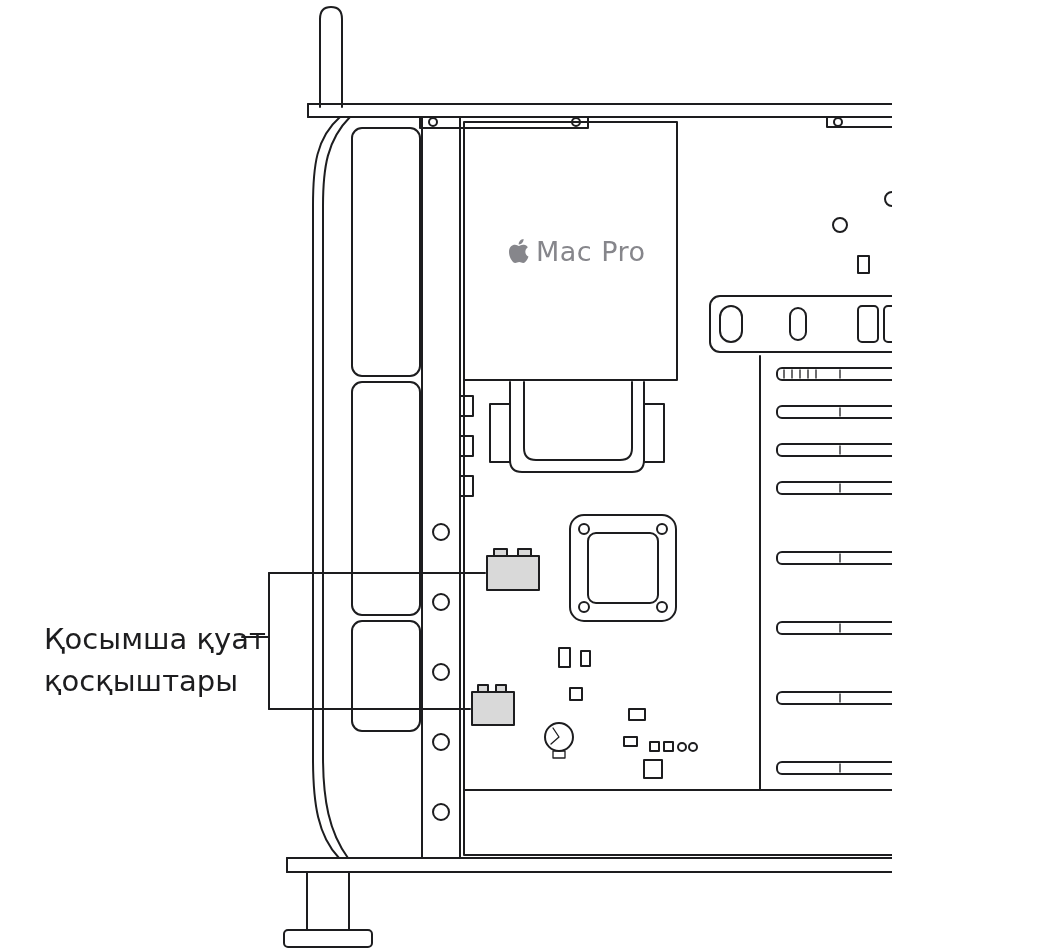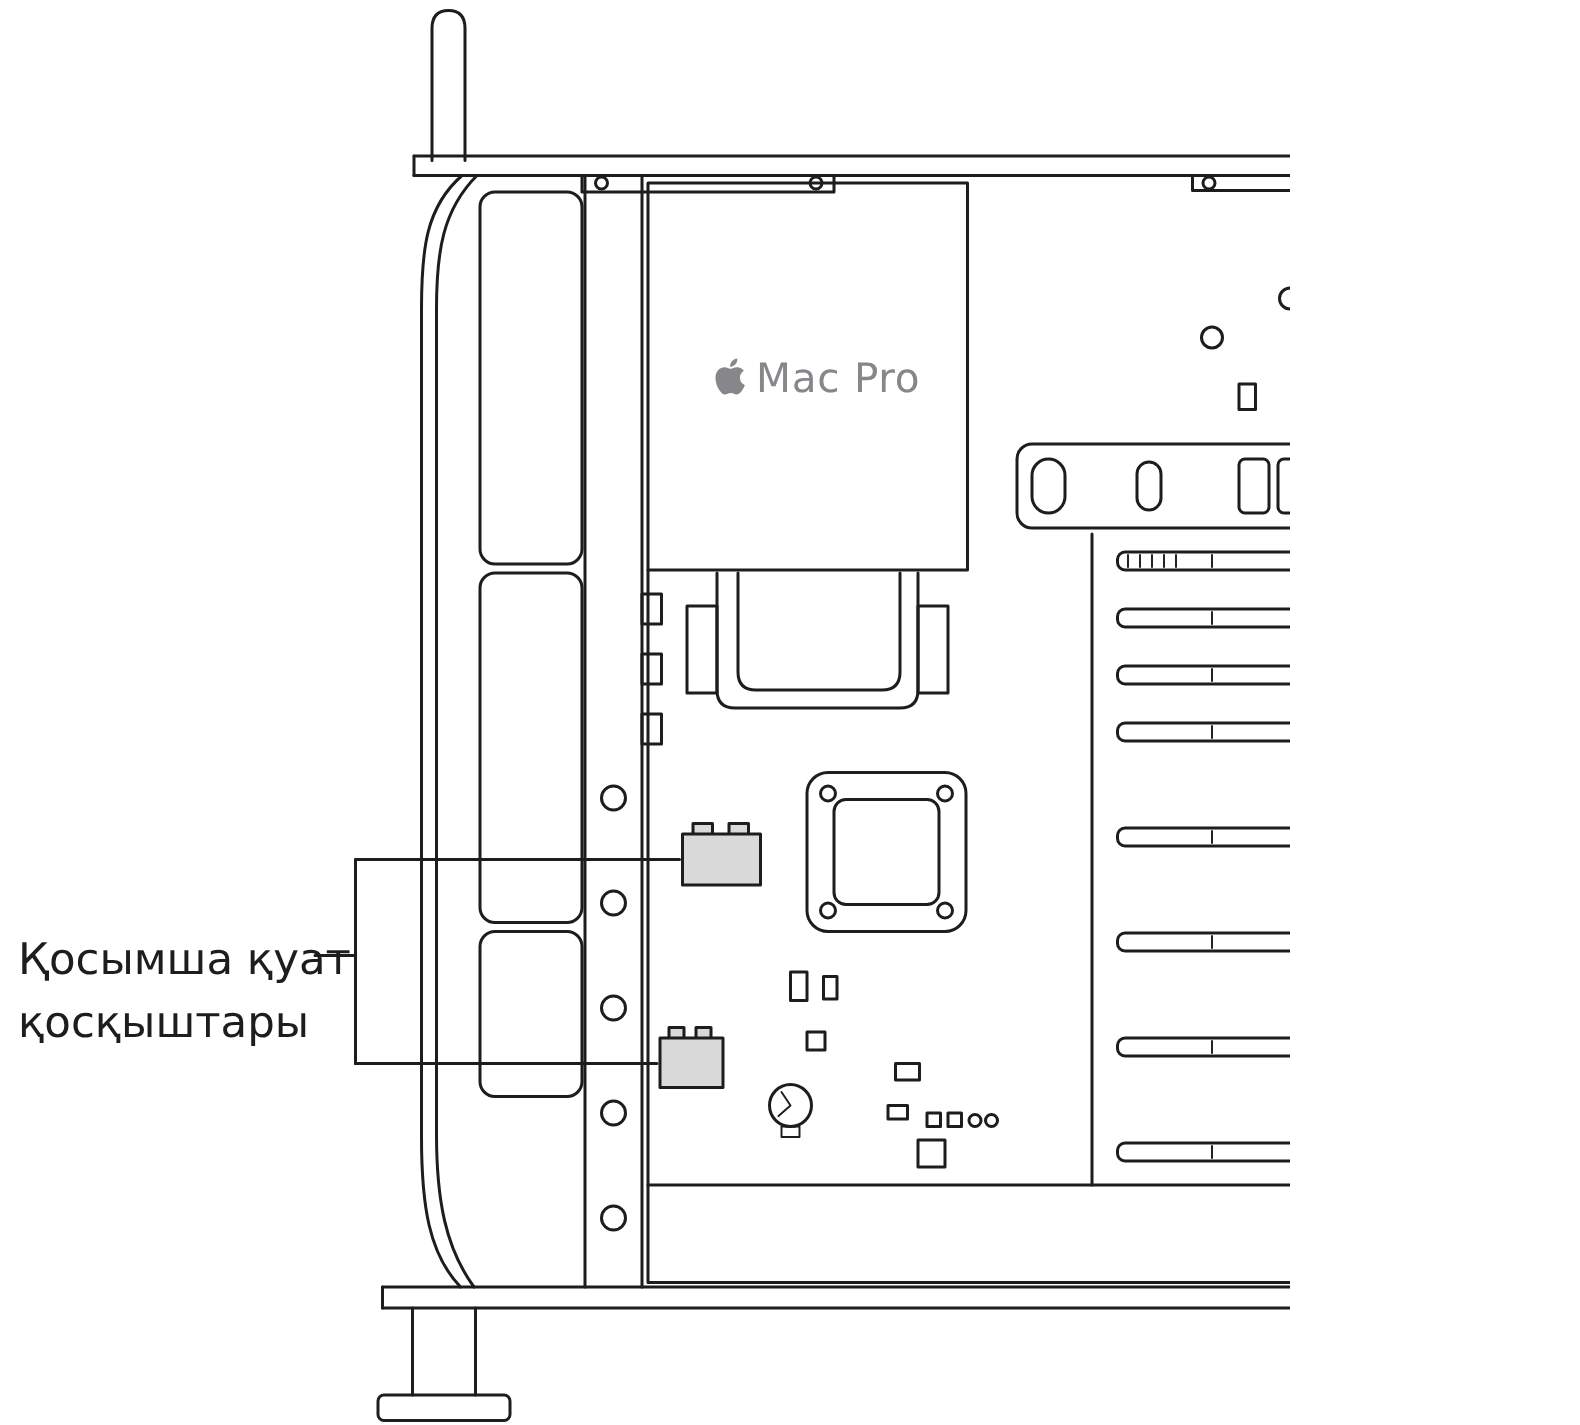--- a/index.html
+++ b/index.html
@@ -8,20 +8,21 @@
     --connector-fill:#d9d9d9;
     --background:#ffffff;
   }
   html,body{margin:0;padding:0;background:var(--background);}
   .stage{
     position:relative;
     width:860px;height:950px;
     background:var(--background);
     overflow:hidden;
     font-family:"Liberation Sans",sans-serif;
+    margin-left:32px;
   }
   svg{display:block;}
   .ln{fill:none;stroke:var(--line);stroke-width:2;stroke-linecap:round;stroke-linejoin:round;}
   .ln-thin{fill:none;stroke:var(--line);stroke-width:1.3;stroke-linecap:round;stroke-linejoin:round;}
   .conn{fill:var(--connector-fill);stroke:var(--line);stroke-width:2;stroke-linejoin:round;}
   .apple{fill:var(--logo-gray);stroke:none;}
   .logo-text{
     fill:var(--logo-gray);stroke:none;
     font-family:"DejaVu Sans","Liberation Sans",sans-serif;
     font-size:27px;font-weight:500;letter-spacing:.5px;

